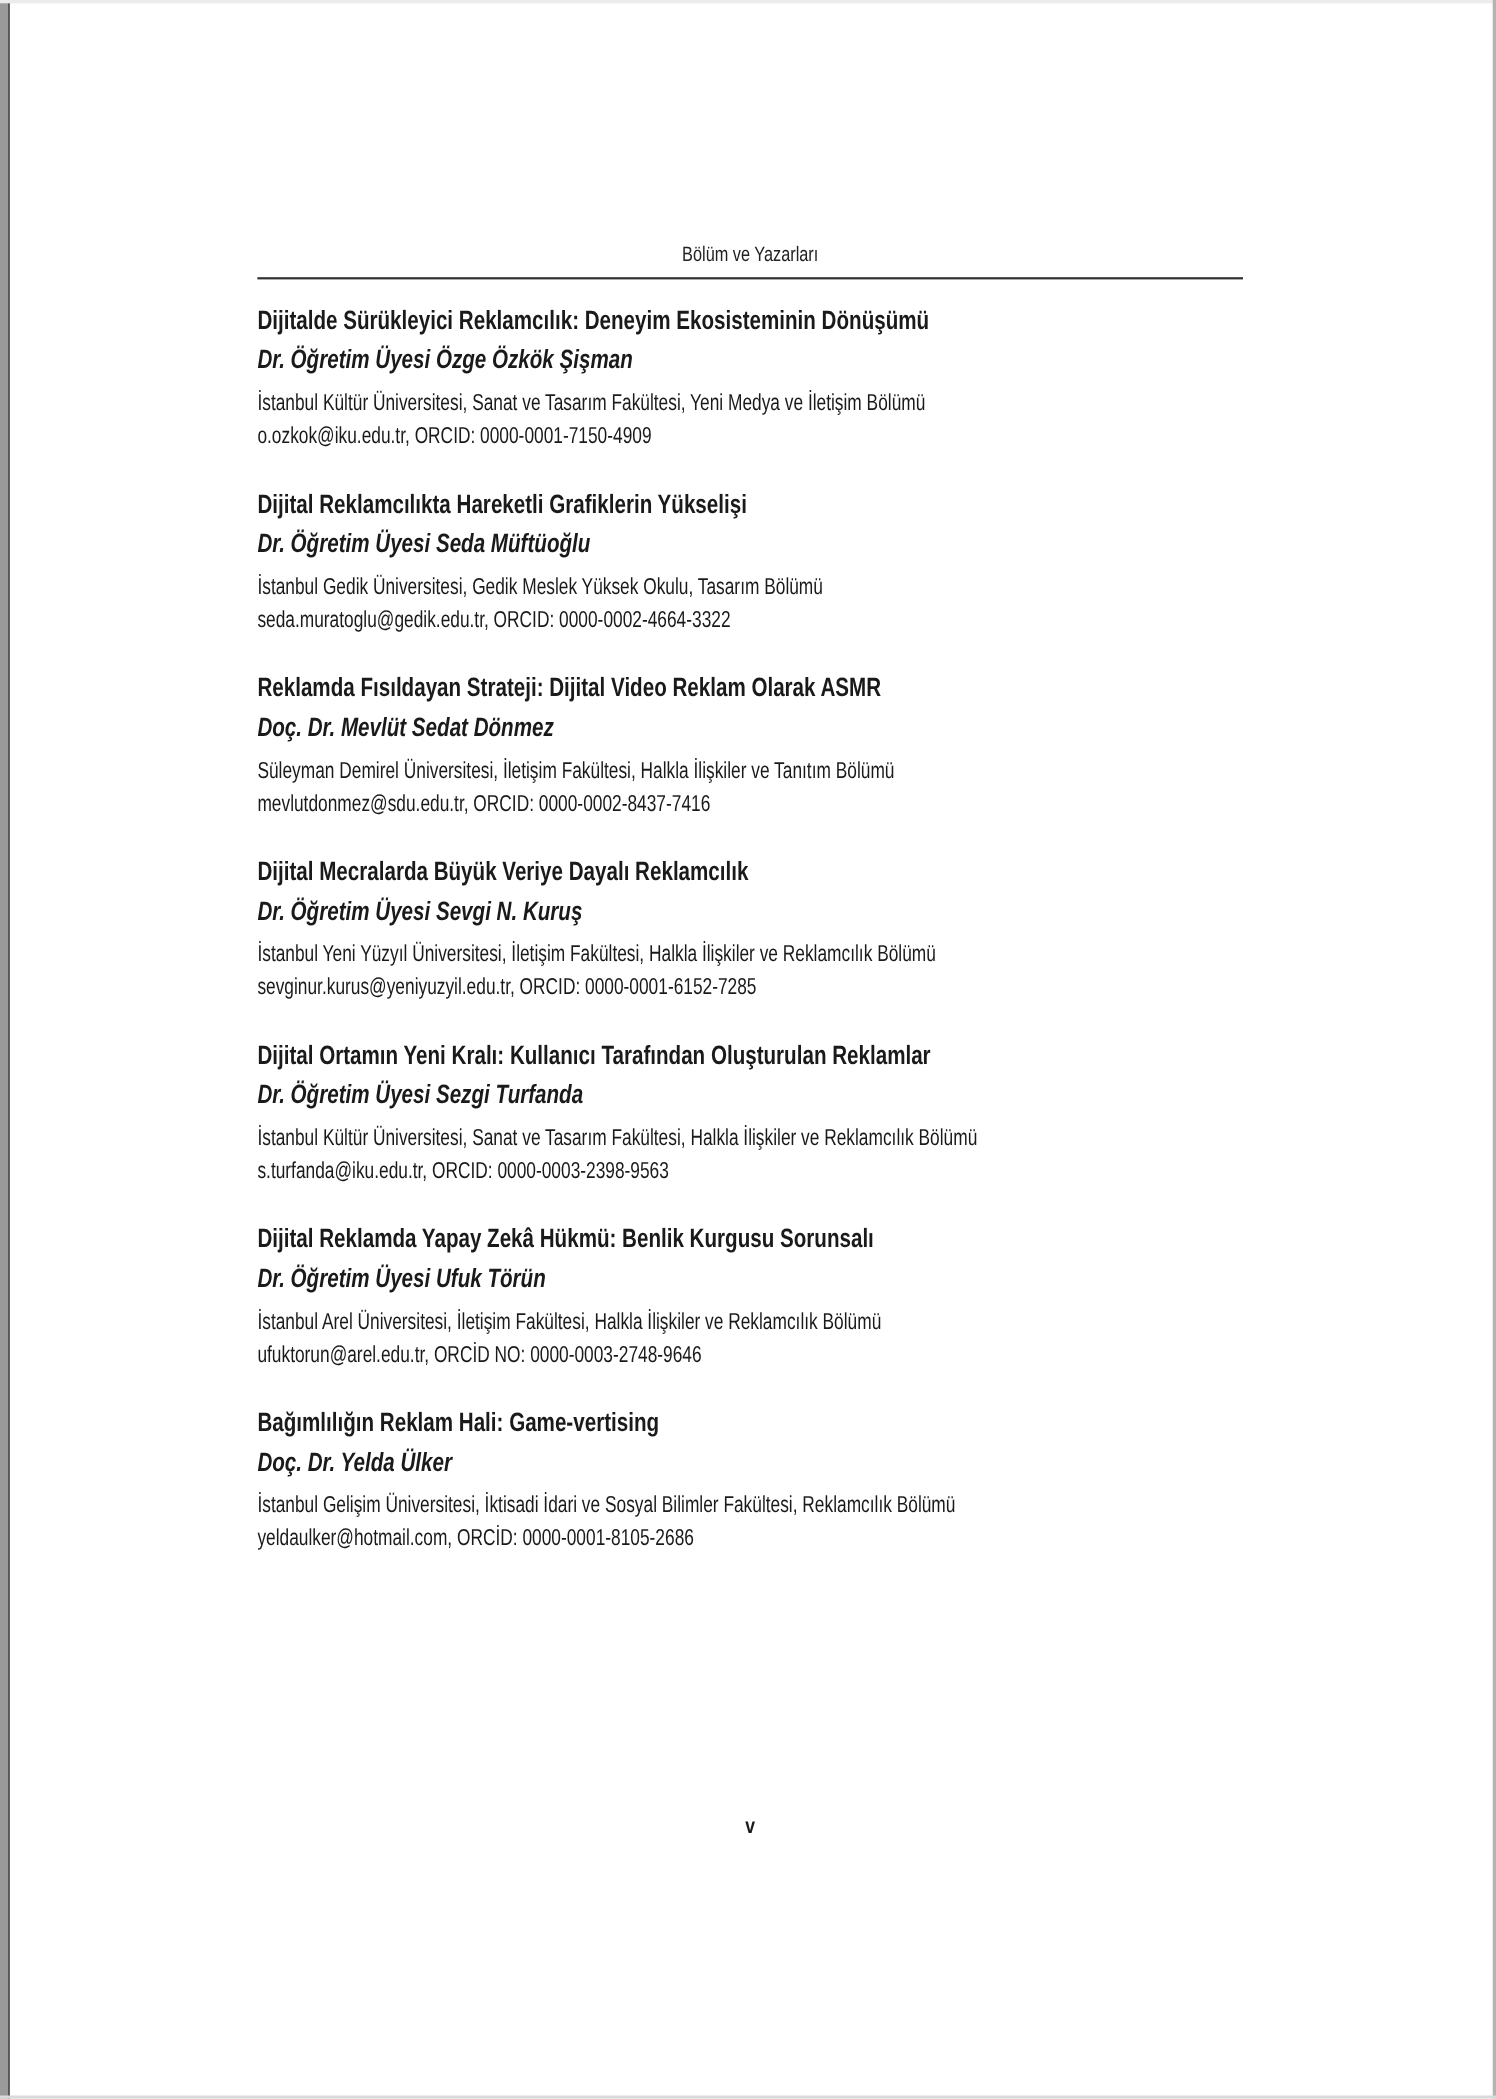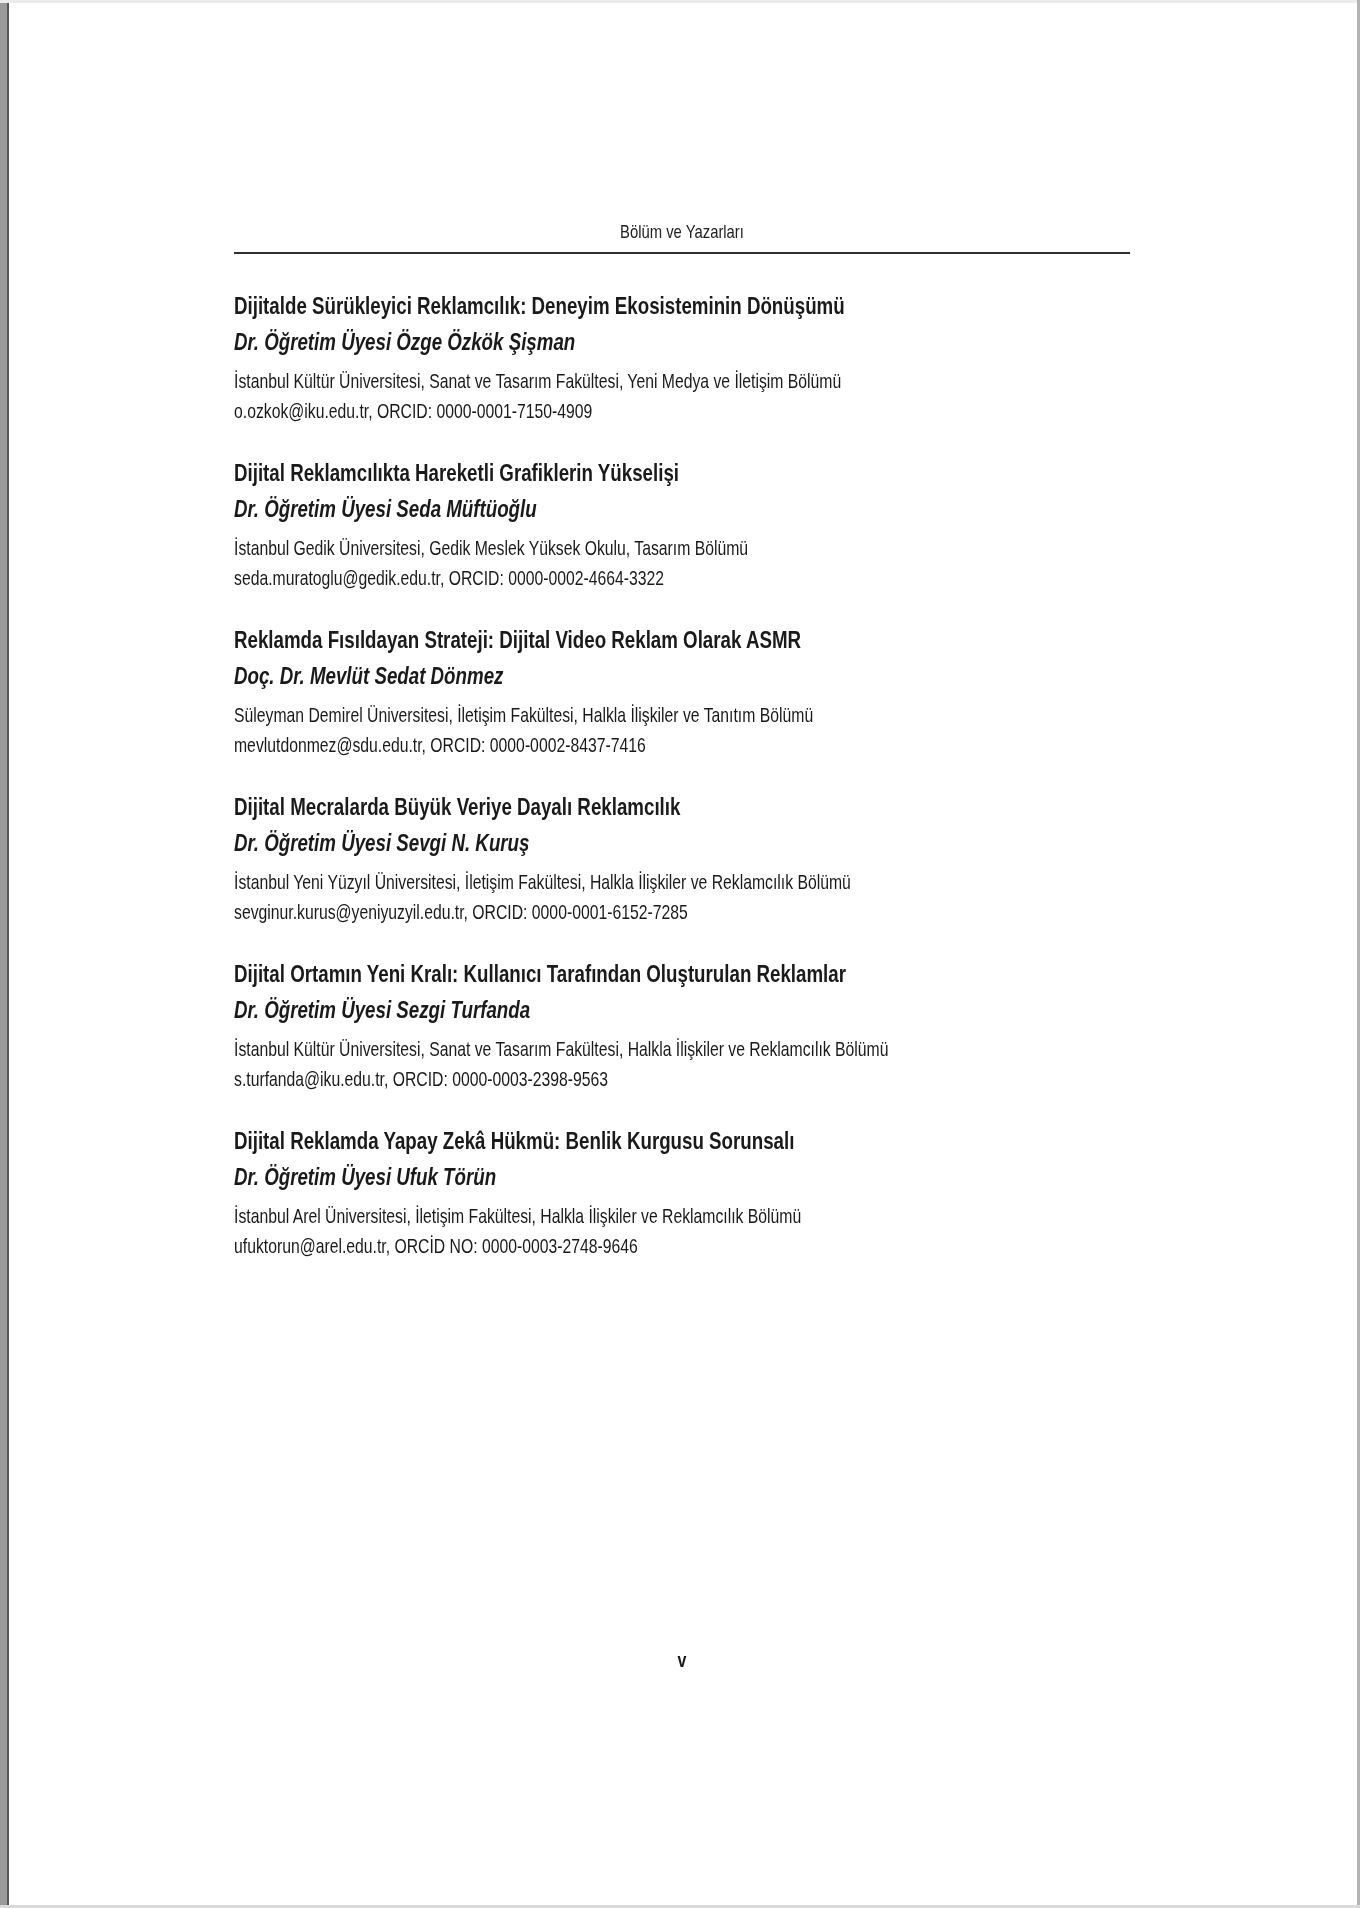--- a/index.html
+++ b/index.html
@@ -55,21 +55,21 @@
   }
   .head-rule {
     position: absolute;
     left: 234px;
     top: 252px;
     width: 896px;
     height: 2px;
     background: #2f2f2f;
   }
   .entries {
-    top: 292px;
+    top: 278px;
     width: 940px;
   }
   .entry { margin: 0 0 36px 0; }
   .entry h2 {
     margin: 0;
     font-size: 24px;
     line-height: 28px;
     font-weight: bold;
     transform: scaleX(0.78);
     transform-origin: 0 0;
@@ -156,16 +156,22 @@
     <p class="contact">s.turfanda@iku.edu.tr, ORCID: 0000-0003-2398-9563</p>
   </section>
 
   <section class="entry">
     <h2>Dijital Reklamda Yapay Zekâ Hükmü: Benlik Kurgusu Sorunsalı</h2>
     <h3>Dr. Öğretim Üyesi Ufuk Törün</h3>
     <p class="affiliation">İstanbul Arel Üniversitesi, İletişim Fakültesi, Halkla İlişkiler ve Reklamcılık Bölümü</p>
     <p class="contact">ufuktorun@arel.edu.tr, ORCİD NO: 0000-0003-2748-9646</p>
   </section>
 
+  <section class="entry">
+    <h2>Bağımlılığın Reklam Hali: Game-vertising</h2>
+    <h3>Doç. Dr. Yelda Ülker</h3>
+    <p class="affiliation">İstanbul Gelişim Üniversitesi, İktisadi İdari ve Sosyal Bilimler Fakültesi, Reklamcılık Bölümü</p>
+    <p class="contact">yeldaulker@hotmail.com, ORCİD: 0000-0001-8105-2686</p>
+  </section>
 
 </div>
 
 <div class="content-col page-number">v</div>
 
 </body></html>

